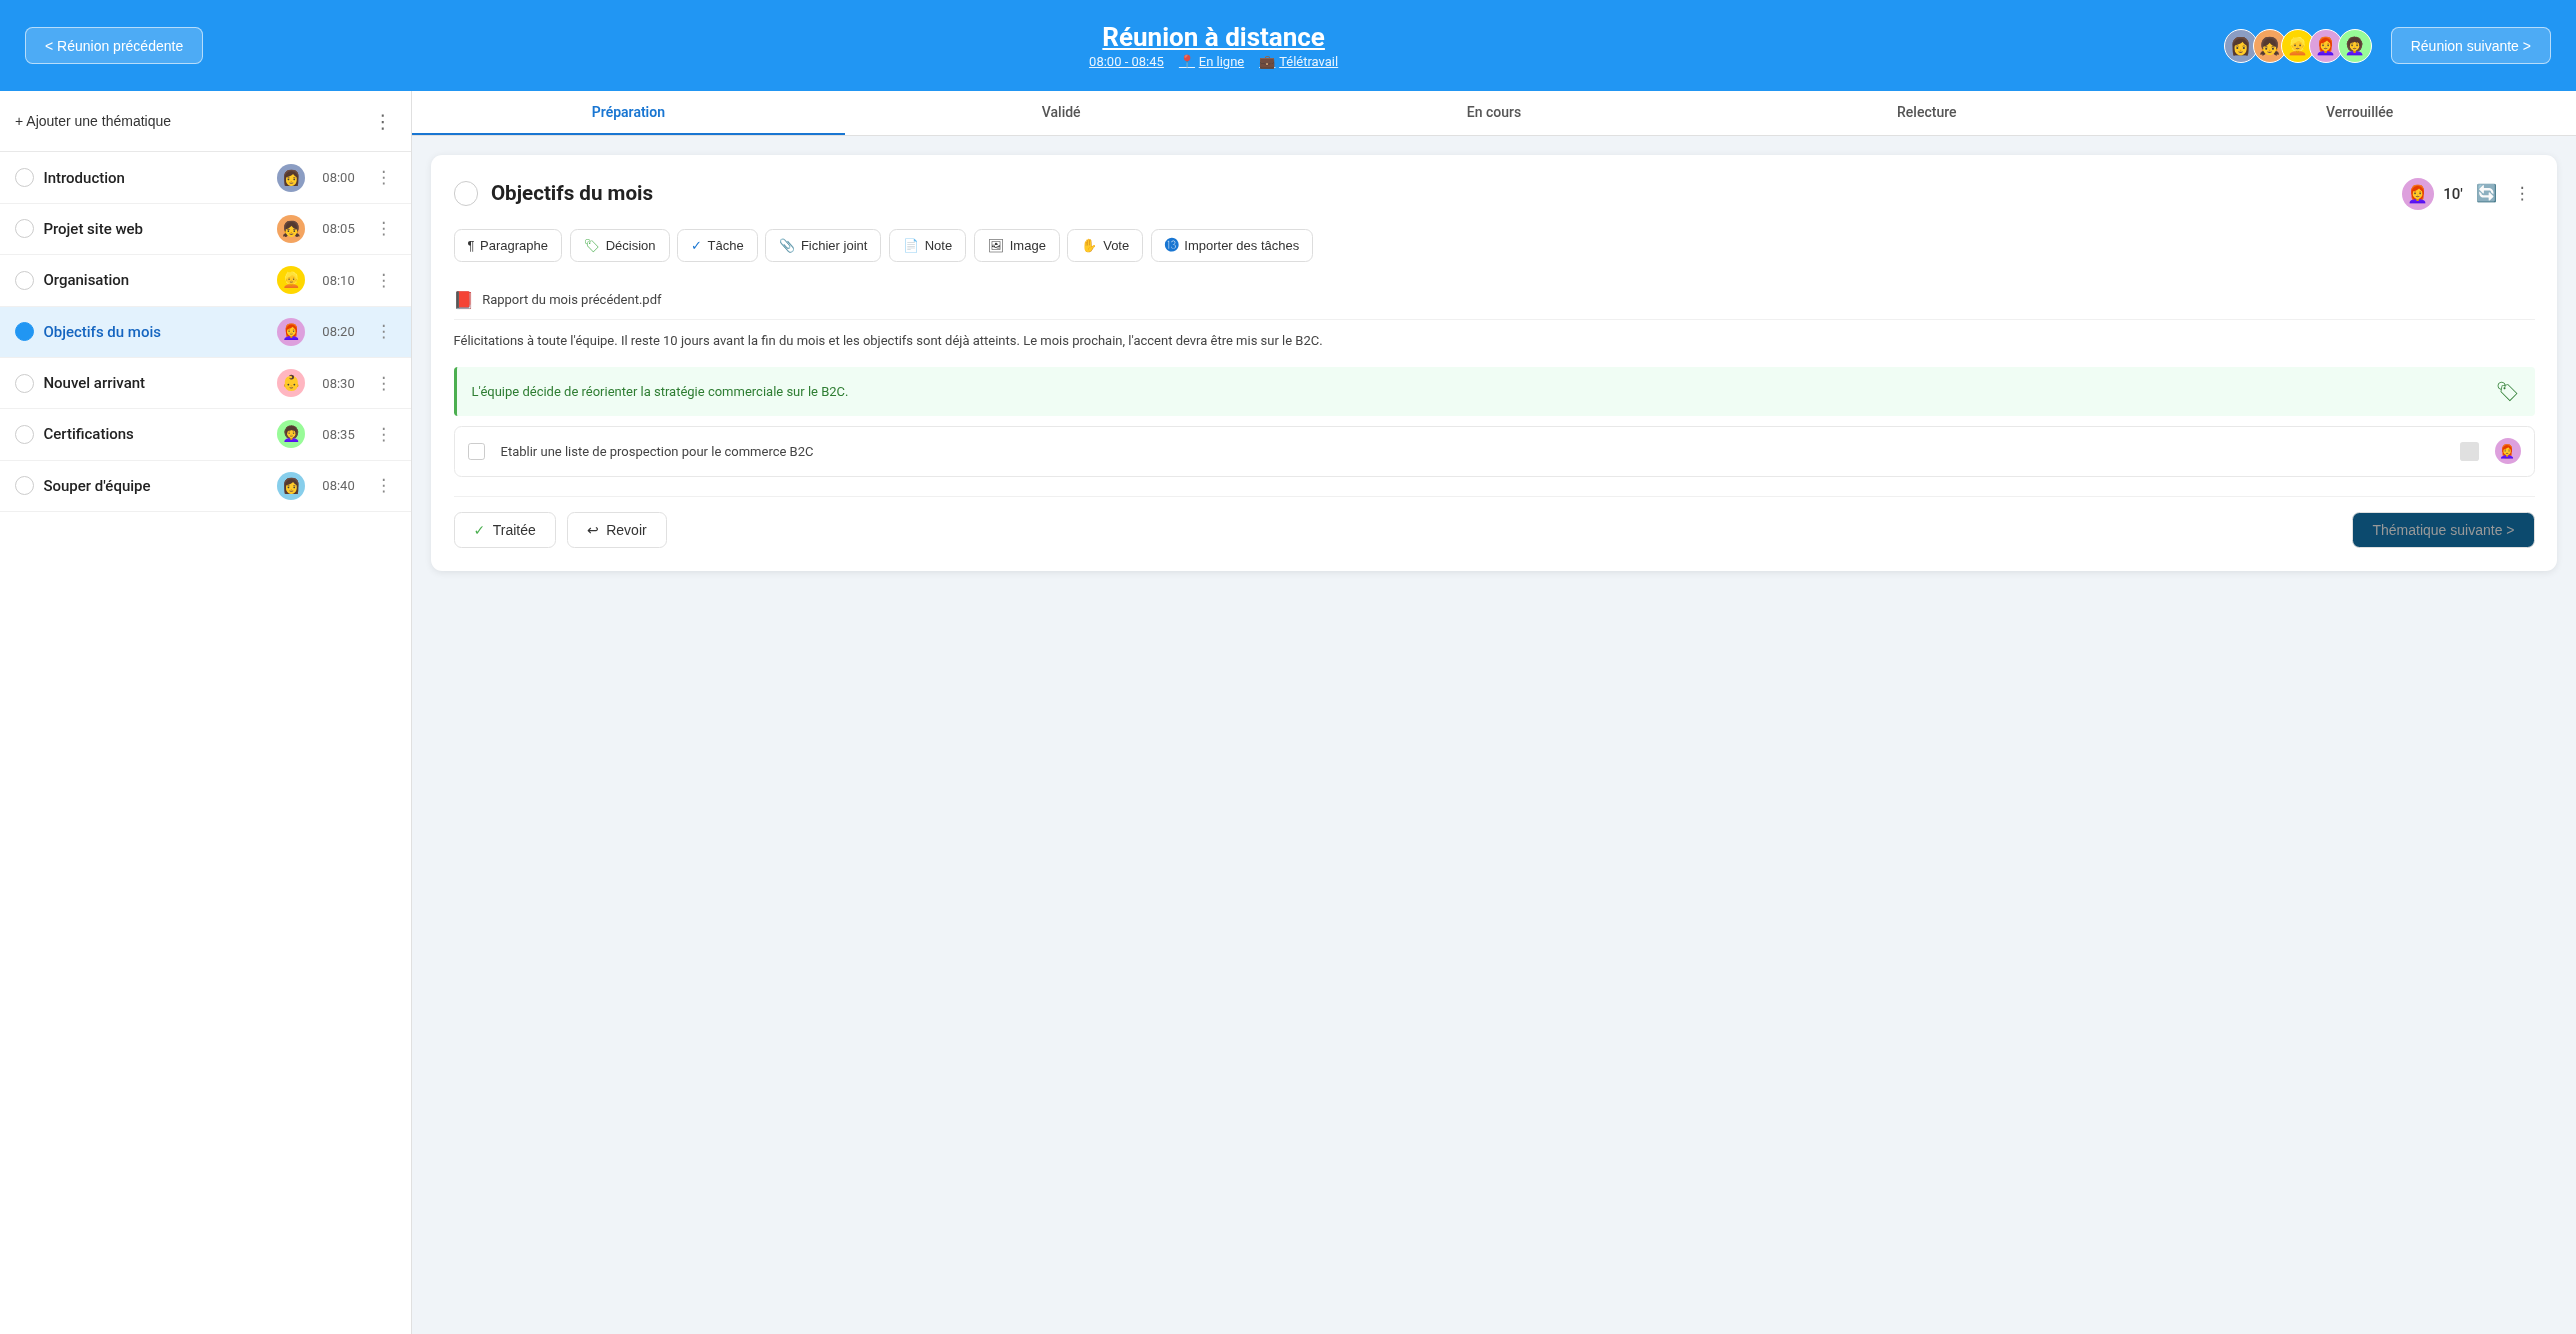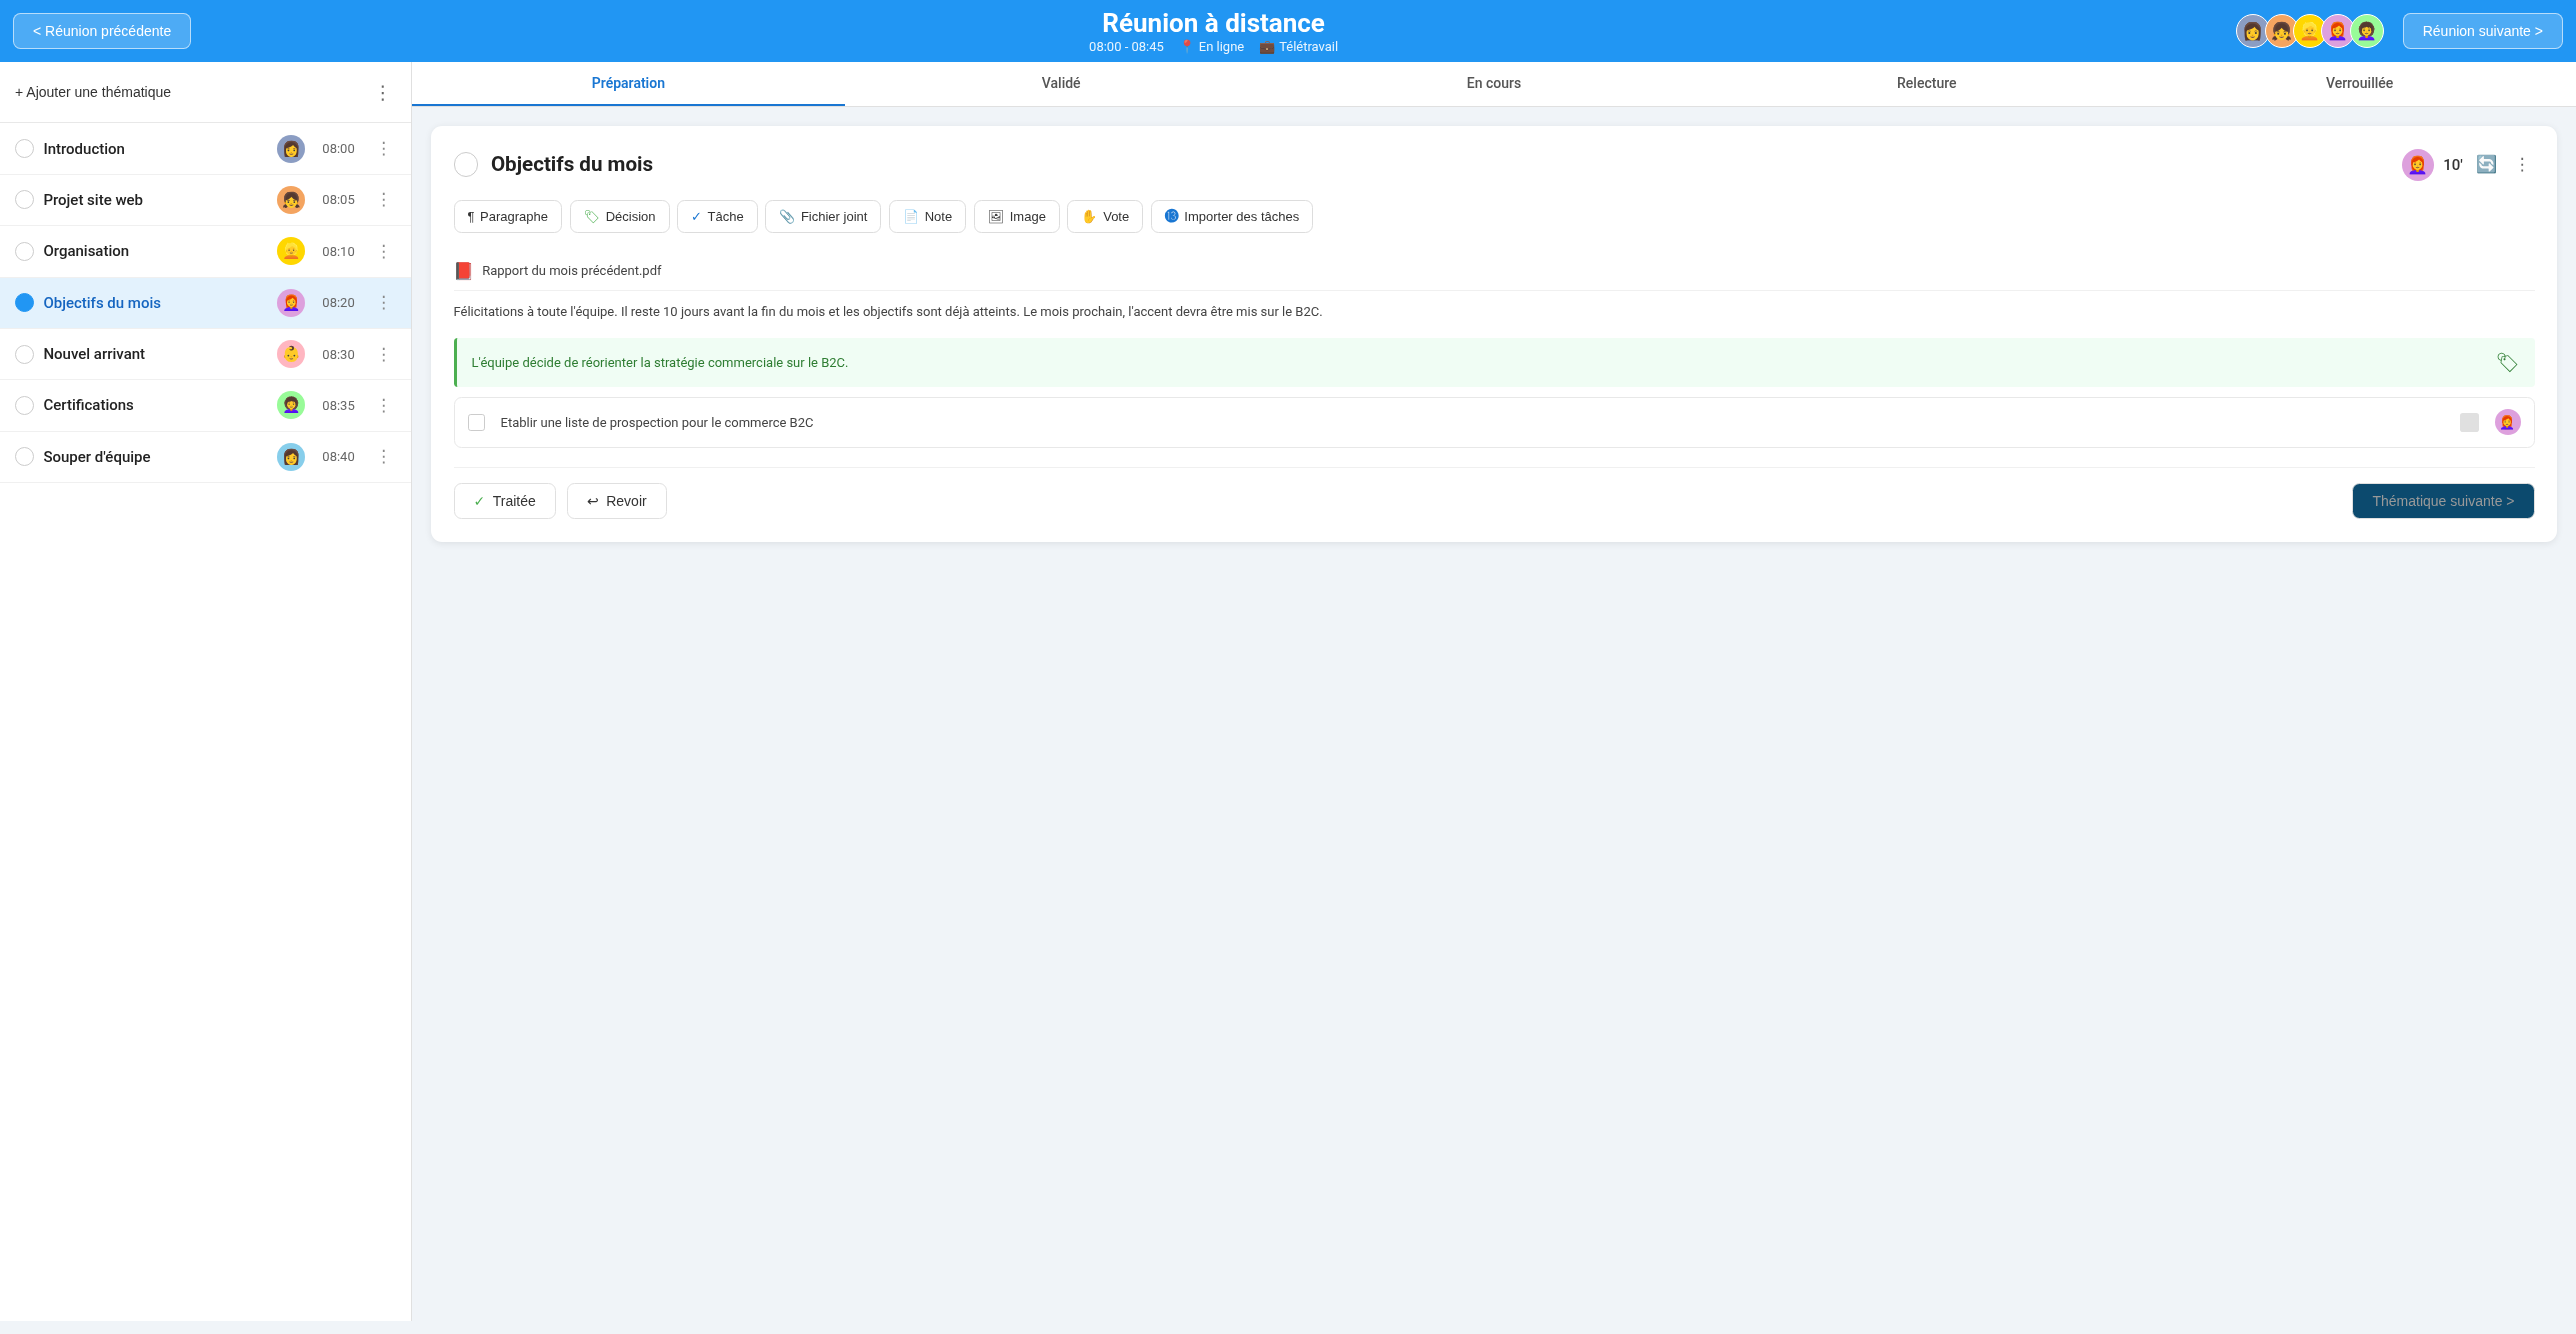--- a/index.html
+++ b/index.html
@@ -4,36 +4,36 @@
   <style>
     * { box-sizing: border-box; margin: 0; padding: 0; }
     body { font-family: -apple-system, BlinkMacSystemFont, 'Segoe UI', Roboto, sans-serif; background: #f0f4f8; height: 100vh; overflow: hidden; }
 
     
     .header {
       background: #2196F3;
       display: flex;
       align-items: center;
       justify-content: space-between;
-      padding: 0 13px;
-      height: 62px;
+      padding: 0 25px;
+      height: 91px;
       color: white;
     }
     .header-prev-btn, .header-next-btn {
       background: rgba(255,255,255,0.2);
       border: 1.9px solid rgba(255,255,255,0.6);
       color: white;
       padding: 9.4px 19px;
       border-radius: 7.5px;
       font-size: 14px;
       cursor: pointer;
       font-weight: 500;
       white-space: nowrap;
     }
-    .header-center { text-align: center; }
+    .header-center { text-align: center; text-decoration: underline; }
     .header-title { font-size: 26px; font-weight: 700; }
     .header-meta { font-size: 13px; opacity: 0.9; display: flex; align-items: center; justify-content: center; gap: 15px; margin-top: 1.9px; }
     .header-meta-item { display: flex; align-items: center; gap: 3.7px; }
     .header-avatars { display: flex; gap: -3.7px; }
     .avatar-circle {
       width: 34px; height: 34px; border-radius: 50%; border: 1.9px solid white;
       display: flex; align-items: center; justify-content: center; font-size: 17px;
       margin-left: -5.6px; overflow: hidden;
     }
     .avatar-circle:first-child { margin-left: 0; }

